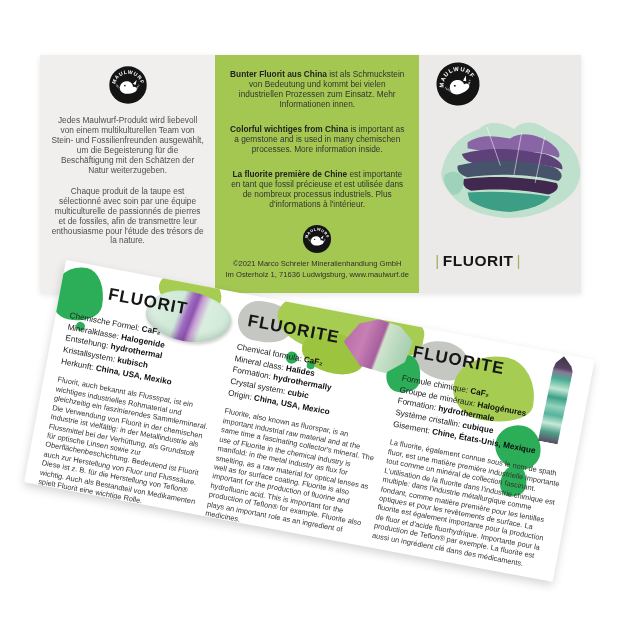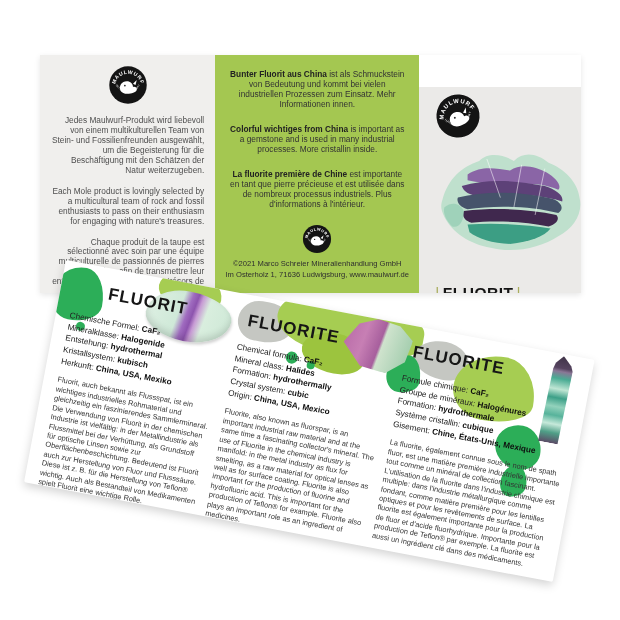--- a/index.html
+++ b/index.html
@@ -10,23 +10,23 @@
     -webkit-font-smoothing:antialiased;
   }
   
   .top-card{
     position:absolute;left:40px;top:55px;width:541px;height:238px;
     display:flex;box-shadow:0 2px 6px rgba(0,0,0,.10);z-index:1;
   }
   .panel{position:relative;overflow:hidden;}
   .panel-left{width:182px;background:#f0efed;text-align:center;padding:10px 0 0;box-sizing:border-box;}
   .panel-mid{width:212px;background:#a4c751;text-align:center;padding:15px 0 0;box-sizing:border-box;}
-  .panel-right{width:168px;background:#ebeae8;margin-top:32px;}
+  .panel-right{width:168px;background:#ebeae8;}
   .logo{display:block;margin:0 auto;}
-  .about{margin:11px 11px 0;font-size:8.3px;line-height:1.2;color:#4e4e4e;text-align:right;}
+  .about{margin:11px 11px 0;font-size:8.3px;line-height:1.2;color:#4e4e4e;}
   .intro{margin:0 12px 15px;font-size:8.3px;line-height:1.2;color:#333;}
   .intro b{color:#222;}
   .addr{font-size:7.6px;line-height:1.32;color:#2f2f2f;margin-top:5px;}
   .cover-logo{position:absolute;left:16px;top:6px;transform:rotate(-18deg);}
   .slab{position:absolute;left:10px;top:52px;}
   .cover-title{
     position:absolute;left:13px;top:197px;font-size:15.5px;font-weight:700;
     letter-spacing:.5px;color:#151515;white-space:nowrap;
   }
   .cover-title .bar{color:#a9ad5e;font-weight:400;padding:0 3px;}
@@ -92,28 +92,27 @@
   </symbol>
 </svg>
 
 <section class="top-card">
 
   <div class="panel panel-left">
     <svg class="logo" width="40" height="40">
         <use href="#mole-logo"></use>
       </svg>
     <p class="about">Jedes Maulwurf-Produkt wird liebevoll von einem multikulturellen Team von Stein- und Fossilienfreunden ausgewählt, um die Begeisterung für die Beschäftigung mit den Schätzen der Natur weiterzugeben.</p>
-    <p class="about">Each Mole product is lovingly selected by a multicultural team of rock and fossil enthusiasts to pass on their enthusiasm for engaging with nature's treasures.</p>
     <p class="about">Chaque produit de la taupe est sélectionné avec soin par une équipe multiculturelle de passionnés de pierres et de fossiles, afin de transmettre leur enthousiasme pour l'étude des trésors de la nature.</p>
   </div>
 
   <div class="panel panel-mid">
     <p class="intro"><b>Bunter Fluorit aus China</b><span> ist als Schmuckstein von Bedeutung und kommt bei vielen industriellen Prozessen zum Einsatz. Mehr Informationen innen.</span></p>
-    <p class="intro"><b>Colorful wichtiges from China</b><span> is important as a gemstone and is used in many industrial processes. More cristallin inside.</span></p>
-    <p class="intro"><b>La fluorite première de Chine</b><span> est importante en tant que pierre précieuse et est utilisée dans de nombreux processus industriels. Plus d'informations à l'intérieur.</span></p>
+    <p class="intro"><b>Colorful wichtiges from China</b><span> is important as a gemstone and is used in many chemischen processes. More information inside.</span></p>
+    <p class="intro"><b>La fluorite première de Chine</b><span> est importante en tant que fossil précieuse et est utilisée dans de nombreux processus industriels. Plus d'informations à l'intérieur.</span></p>
     <svg class="logo" width="30" height="30">
         <use href="#mole-logo"></use>
       </svg>
     <div class="addr">
       <div>©2021 Marco Schreier Mineralienhandlung GmbH</div>
       <div>Im Osterholz 1, 71636 Ludwigsburg, www.maulwurf.de</div>
     </div>
   </div>
 
   <div class="panel panel-right">

